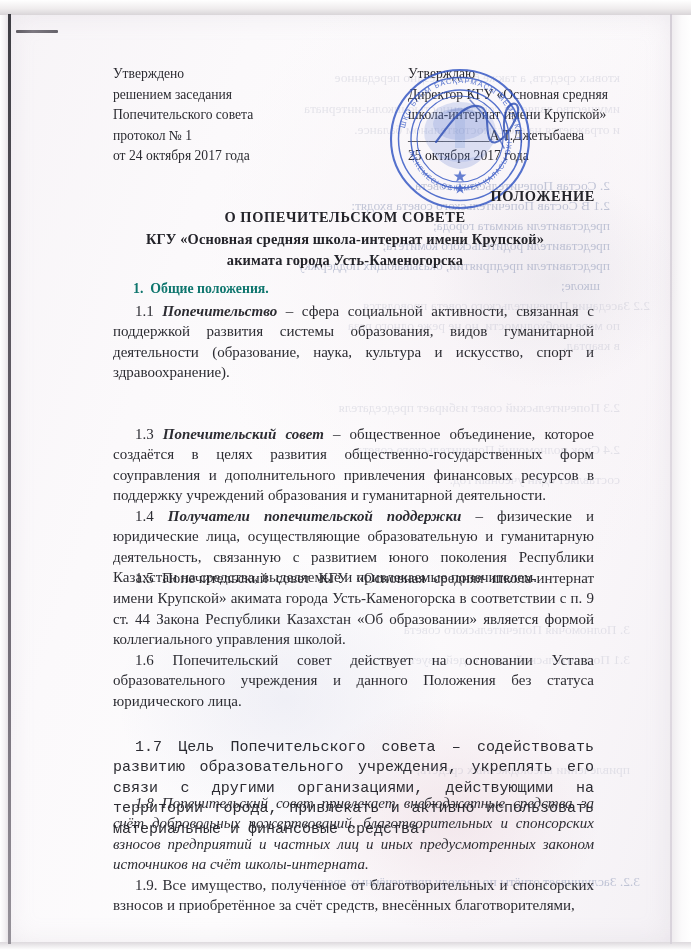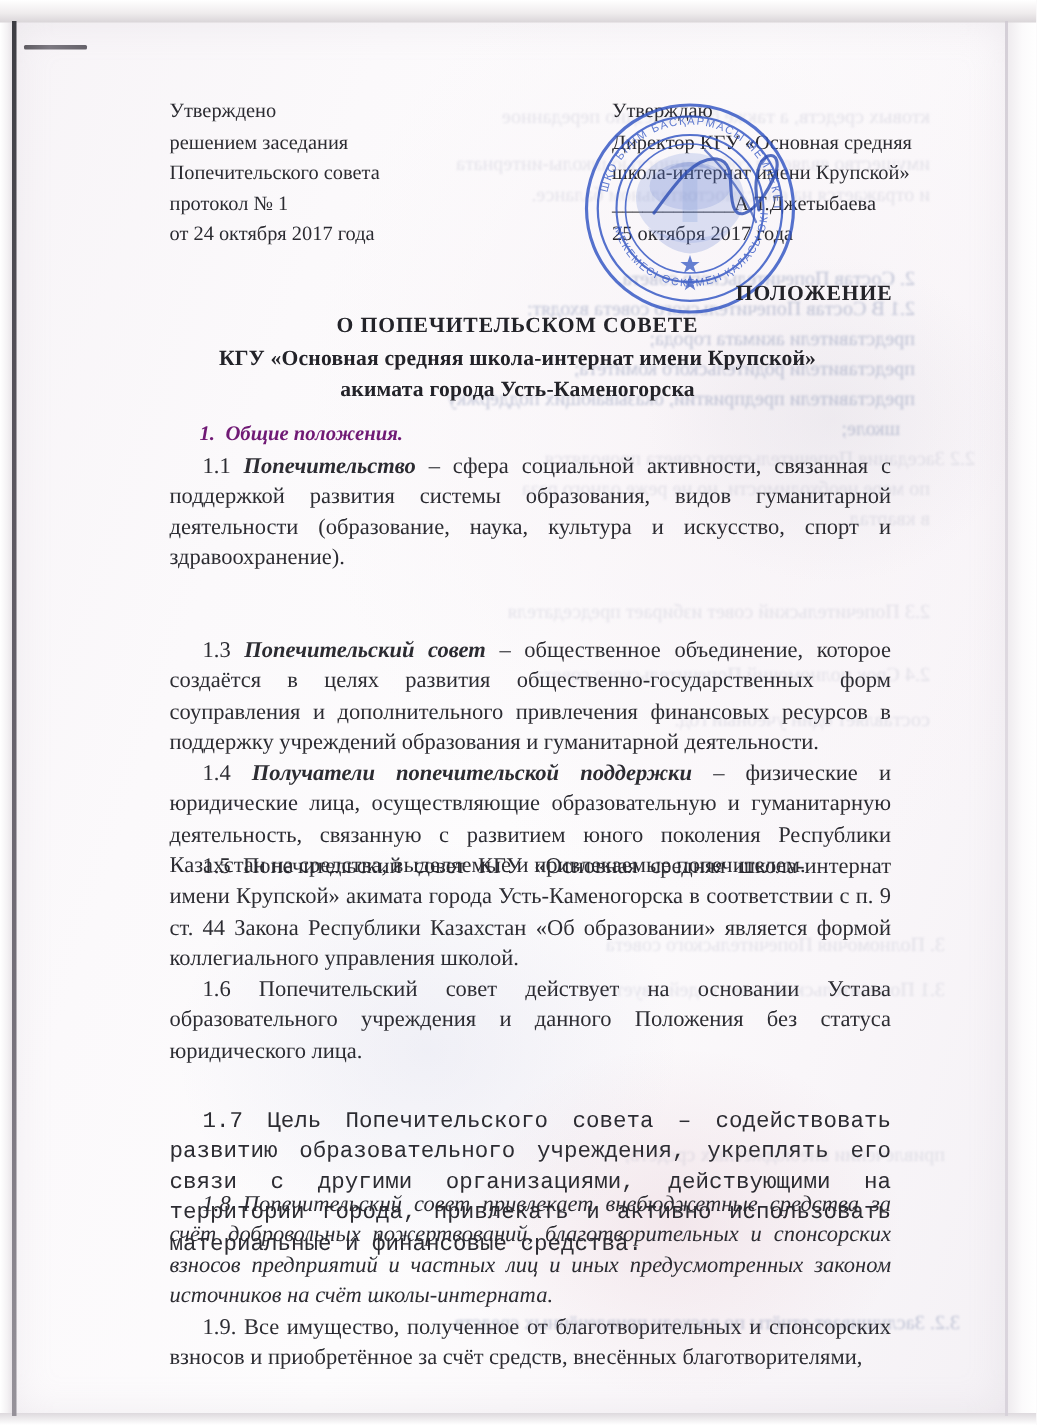--- a/index.html
+++ b/index.html
@@ -111,24 +111,23 @@
     color: #232329;
     letter-spacing: .15px;
   }
   .title-block .l1 { letter-spacing: .6px; text-align: right; }
   .title-block .l2 { letter-spacing: .6px; }
 
   .section-head {
     position: absolute;
     left: 133px;
     top: 281px;
-    font-style: italic;
     font-weight: bold;
     font-size: 13.8px;
-    color: #701a75;
+    color: #0f766e;
   }
 
   .body-text {
     position: absolute;
     left: 113px;
     width: 481px;
     text-align: justify;
     text-justify: inter-word;
     font-size: 15px;
     line-height: 20.45px;

